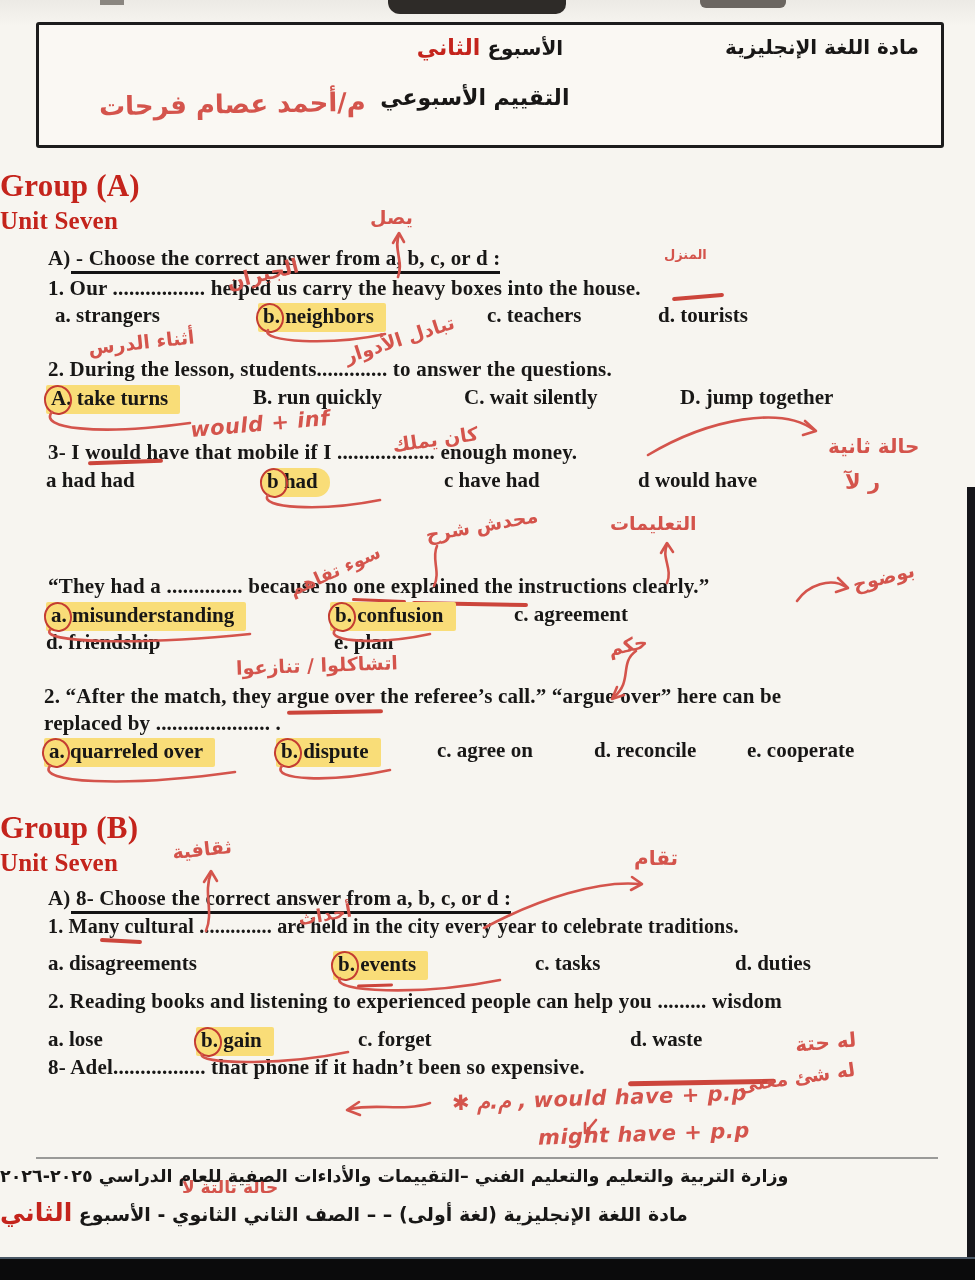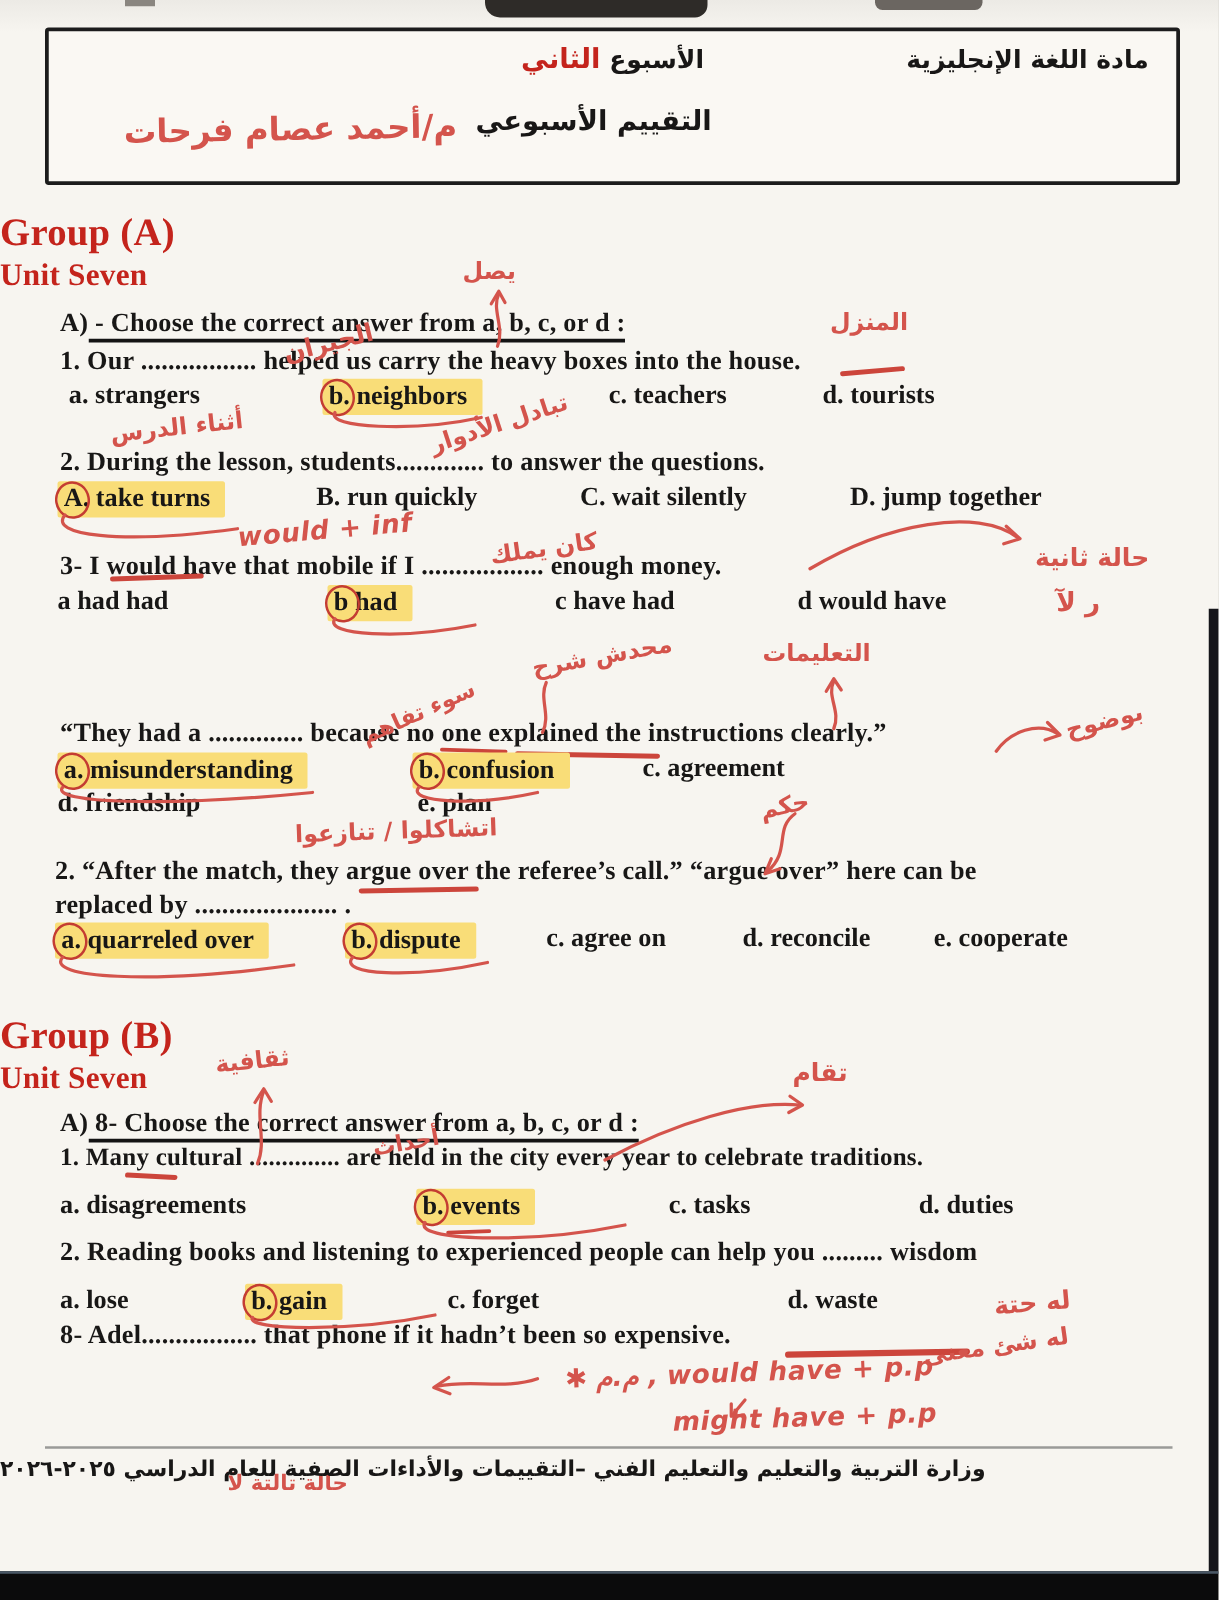--- a/index.html
+++ b/index.html
@@ -61,21 +61,21 @@
     <div class="hand rtl" style="left:60px;top:64px;font-size:26px;transform:rotate(-1deg);">م/أحمد عصام فرحات</div>
   </div>
 
   <div class="en center title red-print" style="top:168px;">Group (A)</div>
   <div class="en center unit red-print" style="top:207px;">Unit Seven</div>
   <span class="hand rtl" style="left:370px;top:206px;font-size:19px;">يصل</span>
 
   <div class="en" style="left:48px;top:246px;">
     <span>A)</span><span class="uline"> - Choose the correct answer from a, b, c, or d :</span>
   </div>
-  <span class="hand rtl" style="left:664px;top:247px;font-size:19px;">المنزل</span>
+  <span class="hand rtl" style="left:664px;top:247px;font-size:13px;">المنزل</span>
 
   <div class="en" style="left:48px;top:276px;">1. Our ................. helped us carry the heavy boxes into the house.</div>
   <span class="hand rtl" style="left:226px;top:262px;font-size:20px;transform:rotate(-14deg);">الجيران</span>
   <span class="opt" style="left:55px;top:303px;">a. strangers</span>
   <span class="opt correct" style="left:258px;top:303px;"><span>b. neighbors</span><span class="circle-mark"></span></span>
   <span class="opt" style="left:487px;top:303px;">c. teachers</span>
   <span class="opt" style="left:658px;top:303px;">d. tourists</span>
   <div class="redline" style="left:672px;top:295px;width:52px;height:3.5px;transform:rotate(-5deg);"></div>
 
   <span class="hand rtl" style="left:88px;top:331px;font-size:19px;transform:rotate(-6deg);">أثناء الدرس</span>
@@ -86,21 +86,21 @@
   <span class="opt" style="left:464px;top:385px;">C. wait silently</span>
   <span class="opt" style="left:680px;top:385px;">D. jump together</span>
 
   <span class="hand lat" style="left:190px;top:412px;font-size:21px;transform:rotate(-5deg);">would + inf</span>
   <div class="en" style="left:48px;top:440px;">3- I would have that mobile if I .................. enough money.</div>
   <span class="hand rtl" style="left:392px;top:428px;font-size:19px;transform:rotate(-8deg);">كان يملك</span>
   <div class="redline" style="left:88px;top:460px;width:75px;height:3.5px;transform:rotate(-2deg);"></div>
   <span class="hand rtl" style="left:828px;top:434px;font-size:20px;">حالة ثانية</span>
   <span class="hand rtl" style="left:845px;top:470px;font-size:21px;">ر لآ</span>
   <span class="opt" style="left:46px;top:468px;">a had had</span>
-  <span class="opt correct" style="left:262px;top:468px;"><span>b had</span><span class="circle-mark"></span></span>
+  <span class="opt correct" style="left:262px;top:468px;border-radius:14px;"><span>b had</span><span class="circle-mark"></span></span>
   <span class="opt" style="left:444px;top:468px;">c have had</span>
   <span class="opt" style="left:638px;top:468px;">d would have</span>
 
   <span class="hand rtl" style="left:425px;top:514px;font-size:19px;transform:rotate(-10deg);">محدش شرح</span>
   <span class="hand rtl" style="left:610px;top:512px;font-size:19px;">التعليمات</span>
   <div class="en" style="left:48px;top:574px;">“They had a .............. because no one explained the instructions clearly.”</div>
   <span class="hand rtl" style="left:286px;top:560px;font-size:18px;transform:rotate(-24deg);">سوء تفاهم</span>
   <span class="hand rtl" style="left:852px;top:566px;font-size:19px;transform:rotate(-14deg);">بوضوح</span>
   <div class="redline" style="left:352px;top:599px;width:54px;height:3px;transform:rotate(2deg);"></div>
   <div class="redline" style="left:412px;top:602px;width:116px;height:3.5px;transform:rotate(1deg);"></div>
@@ -147,20 +147,24 @@
   <div class="en" style="left:48px;top:1055px;">8- Adel................. that phone if it hadn’t been so expensive.</div>
   <div class="redline" style="left:628px;top:1080px;width:148px;height:5px;transform:rotate(-1deg);"></div>
   <span class="hand rtl" style="left:795px;top:1030px;font-size:20px;transform:rotate(-5deg);">له حتة</span>
   <span class="hand rtl" style="left:738px;top:1066px;font-size:19px;transform:rotate(-8deg);">له شئ معنى</span>
   <span class="hand rtl" style="left:182px;top:1129px;font-size:17px;margin-top:48px;">حالة تالتة لآ</span>
   <span class="hand lat" style="left:452px;top:1086px;font-size:21px;transform:rotate(-2deg);">✱ م.م , would have + p.p</span>
   <span class="hand lat" style="left:538px;top:1122px;font-size:21px;transform:rotate(-2deg);">might have + p.p</span>
 
   <div class="footer-sep" style="left:36px;top:1157px;width:902px;height:2px;"></div>
   <div class="ar center" style="top:1166px;font-size:17.5px;">وزارة التربية والتعليم والتعليم الفني –التقييمات والأداءات الصفية للعام الدراسي ٢٠٢٥-٢٠٢٦</div>
+  <div class="ar center" style="top:1198px;font-size:19px;">
+    <span>مادة اللغة الإنجليزية  (لغة أولى) – – الصف الثاني الثانوي - الأسبوع</span>
+    <span class="red-print" style="font-size:25px;">الثاني</span>
+  </div>
 
   <svg class="marks" width="975" height="1280" viewBox="0 0 975 1280">
     <g stroke="#d4544c" stroke-width="2.6" fill="none" stroke-linecap="round" stroke-linejoin="round">
       <path d="M398,277 C404,262 393,248 399,235"></path>
         <path d="M393,243 L399,233 L404,242"></path>
       <path d="M268,330 C260,342 330,346 385,334"></path>
       <path d="M52,412 C38,428 95,436 190,423"></path>
       <path d="M648,455 C710,418 782,406 814,430"></path>
         <path d="M805,421 L816,431 L803,435"></path>
       <path d="M268,495 C258,508 320,512 380,500"></path>

